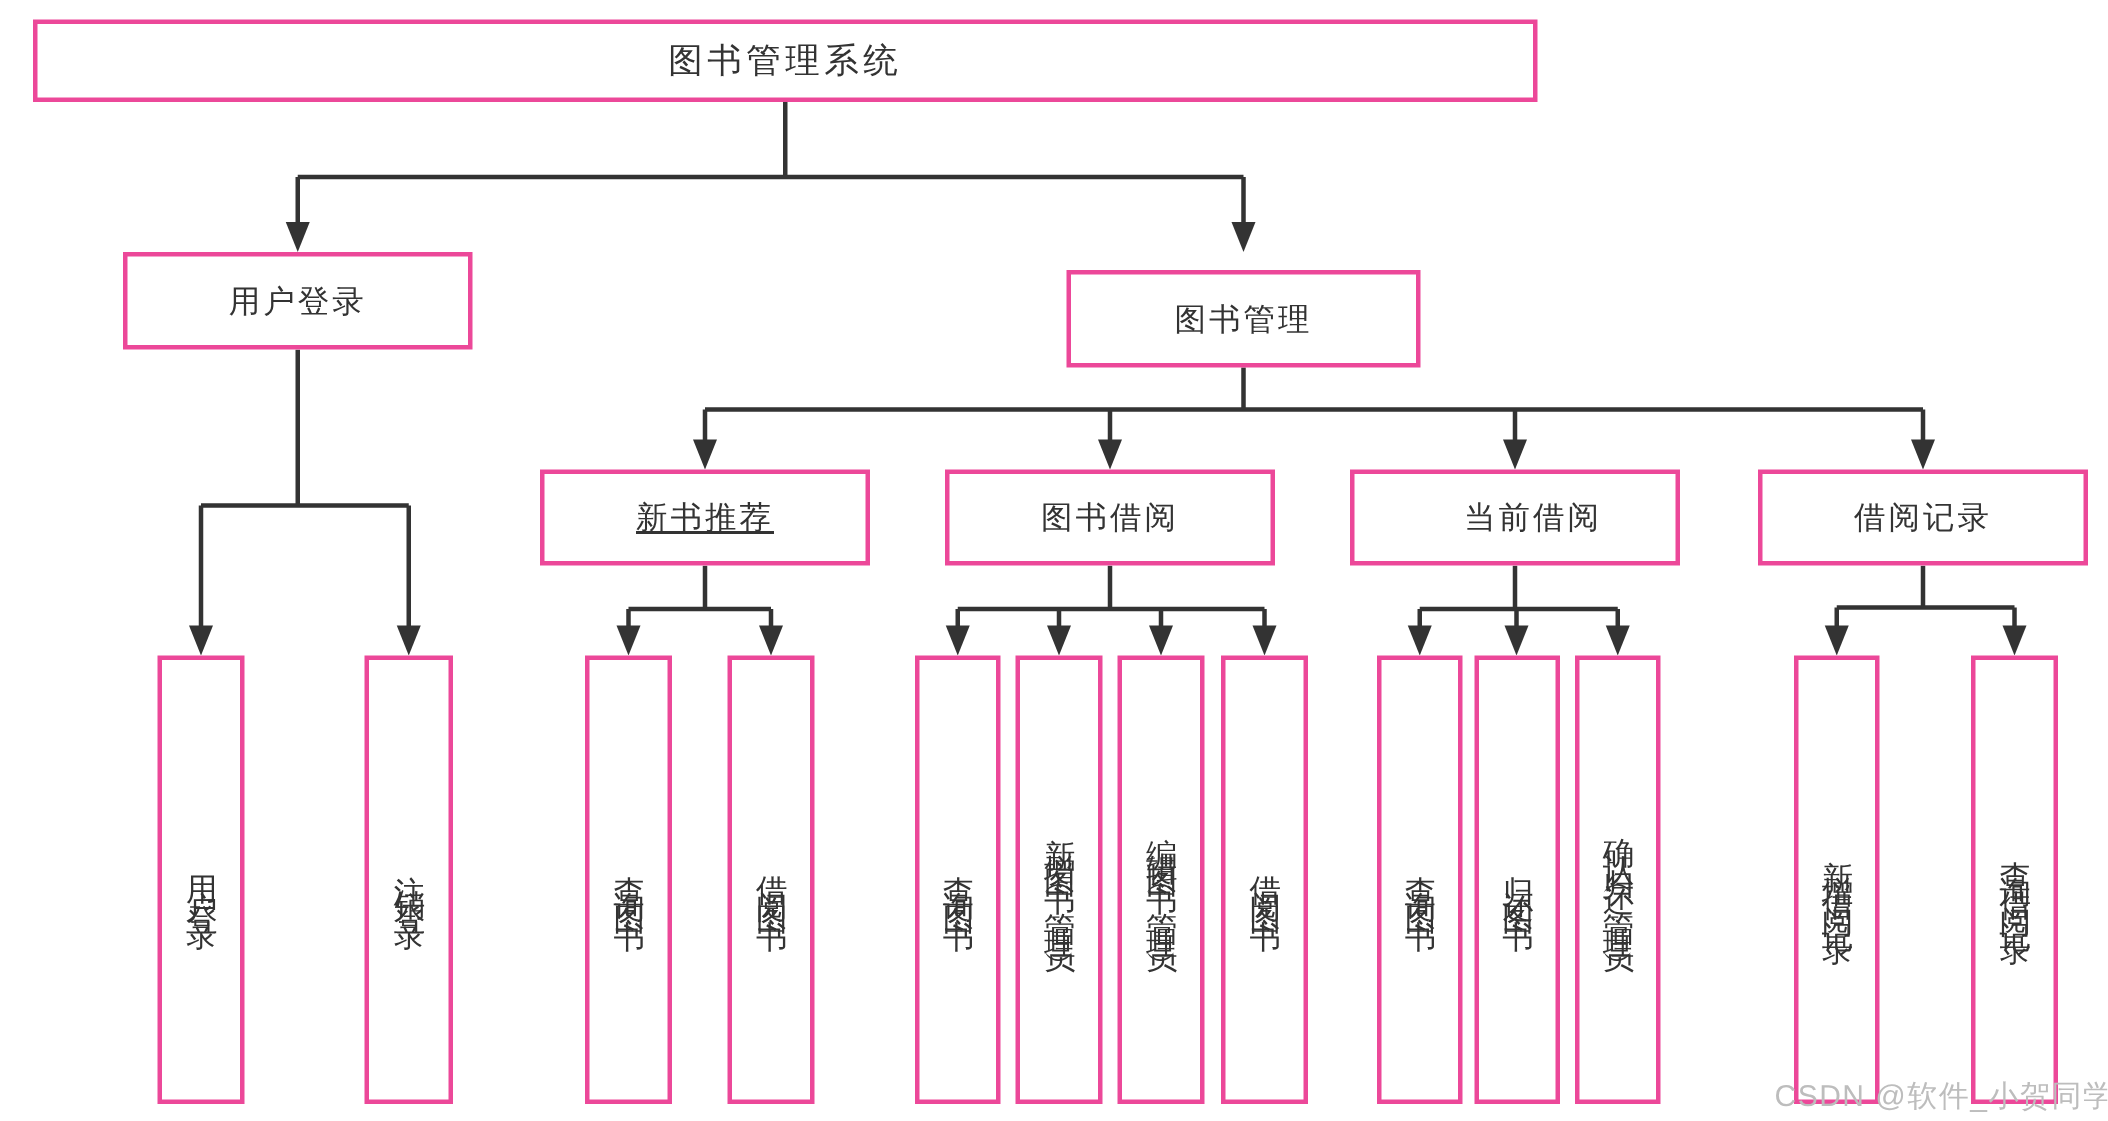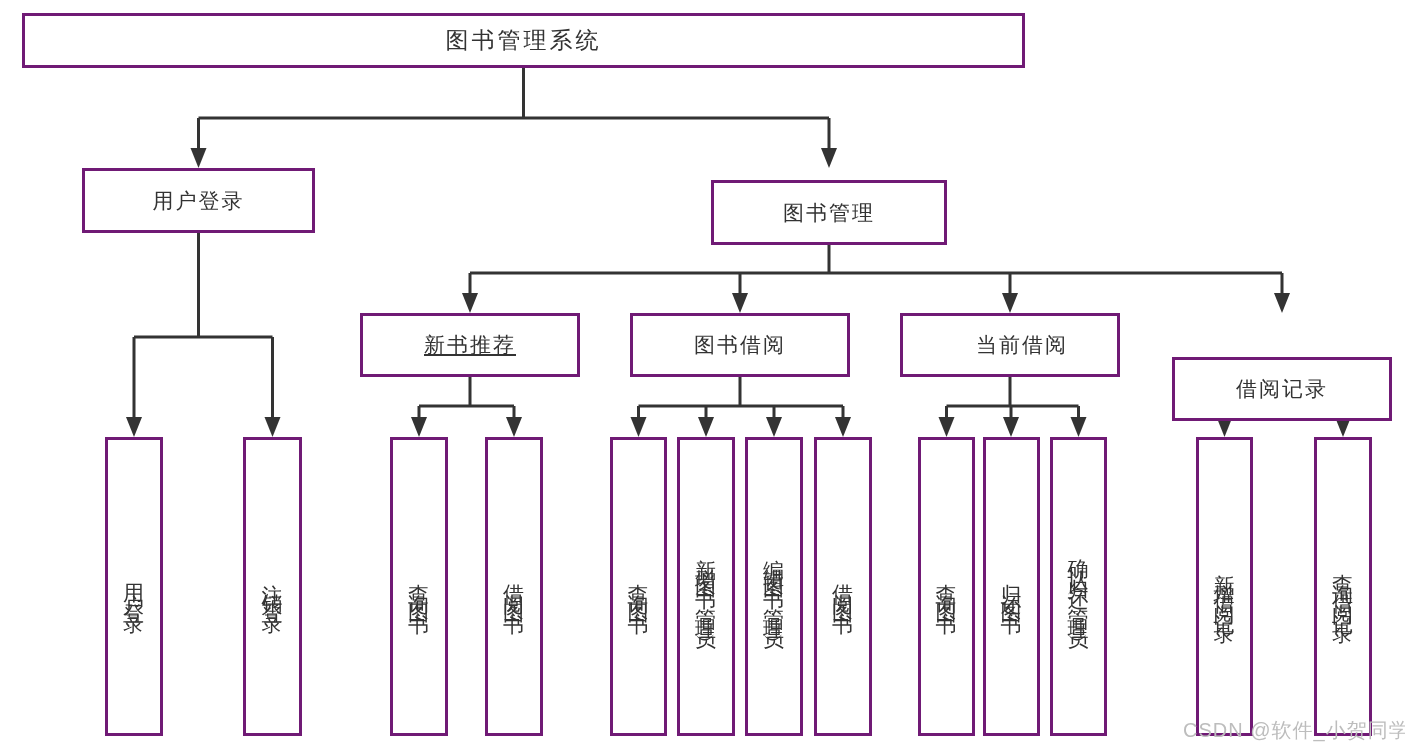--- a/index.html
+++ b/index.html
@@ -2,21 +2,21 @@
 <html><head>
 <meta charset="utf-8">
 <style>
   html,body { margin:0; padding:0; background:#ffffff; }
   .canvas {
     position:relative; width:1405px; height:747px; background:#ffffff;
     font-family:"Liberation Sans", sans-serif; color:#333333; overflow:hidden;
   }
   svg.wires { position:absolute; left:0; top:0; width:1405px; height:747px; }
   .box {
-    position:absolute; box-sizing:border-box; border:3px solid #701a75;
+    position:absolute; box-sizing:border-box; border:3px solid #ec4899;
     background:#ffffff; display:flex; align-items:center; justify-content:center;
   }
   .hbox { font-size:21px; letter-spacing:2px; }
   .root { font-size:23px; letter-spacing:3px; }
   .vbox {
     writing-mode:vertical-rl; text-orientation:mixed;
     font-size:21px; letter-spacing:10px; line-height:1;
     top:437px; height:299px;
   }
   .watermark {
@@ -62,21 +62,21 @@
   </svg>
 
   <div class="box hbox root" style="left:22px; top:13px; width:1003px; height:55px;">图书管理系统</div>
 
   <div class="box hbox" style="left:82px; top:168px; width:233px; height:65px;">用户登录</div>
   <div class="box hbox" style="left:711px; top:180px; width:236px; height:65px;">图书管理</div>
 
   <div class="box hbox" style="left:360px; top:313px; width:220px; height:64px;text-decoration:underline;">新书推荐</div>
   <div class="box hbox" style="left:630px; top:313px; width:220px; height:64px;">图书借阅</div>
   <div class="box hbox" style="left:900px; top:313px; width:220px; height:64px;padding-left:24px;">当前借阅</div>
-  <div class="box hbox" style="left:1172px; top:313px; width:220px; height:64px;margin-top:44px;">借阅记录</div>
+  <div class="box hbox" style="left:1172px; top:313px; width:220px; height:64px;">借阅记录</div>
 
   <div class="box vbox" style="left:105px; width:58px;">用户登录</div>
   <div class="box vbox" style="left:243px; width:59px;">注销登录</div>
 
   <div class="box vbox" style="left:390px; width:58px;">查询图书</div>
   <div class="box vbox" style="left:485px; width:58px;">借阅图书</div>
 
   <div class="box vbox" style="left:610px; width:57px;">查询图书</div>
   <div class="box vbox" style="left:677px; width:58px;">新增图书（管理员）</div>
   <div class="box vbox" style="left:745px; width:58px;">编辑图书（管理员）</div>

